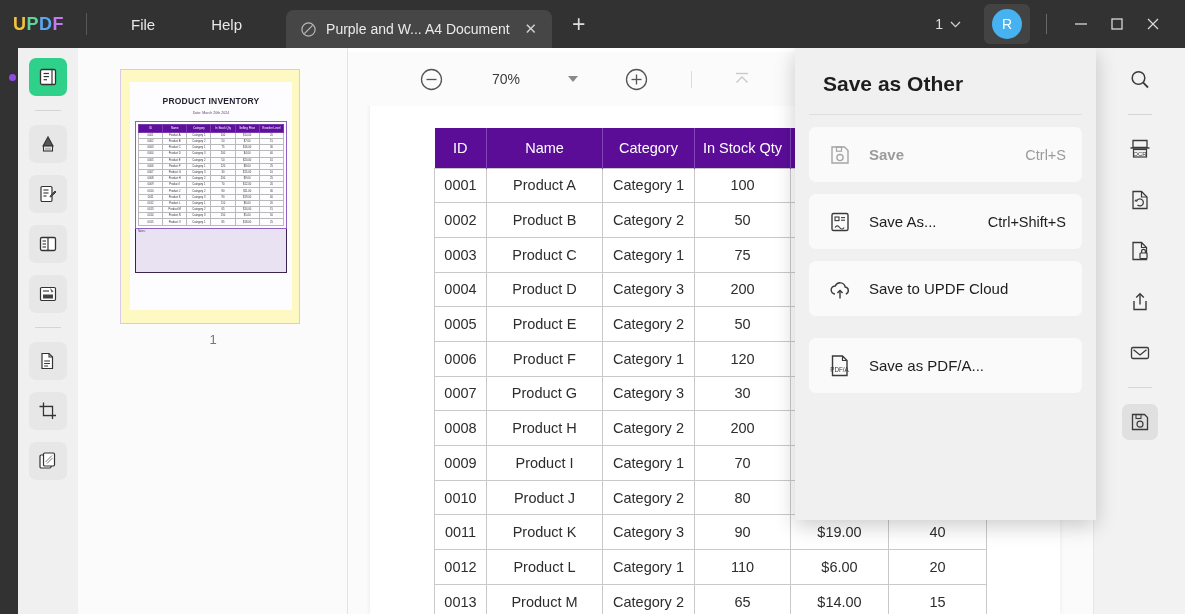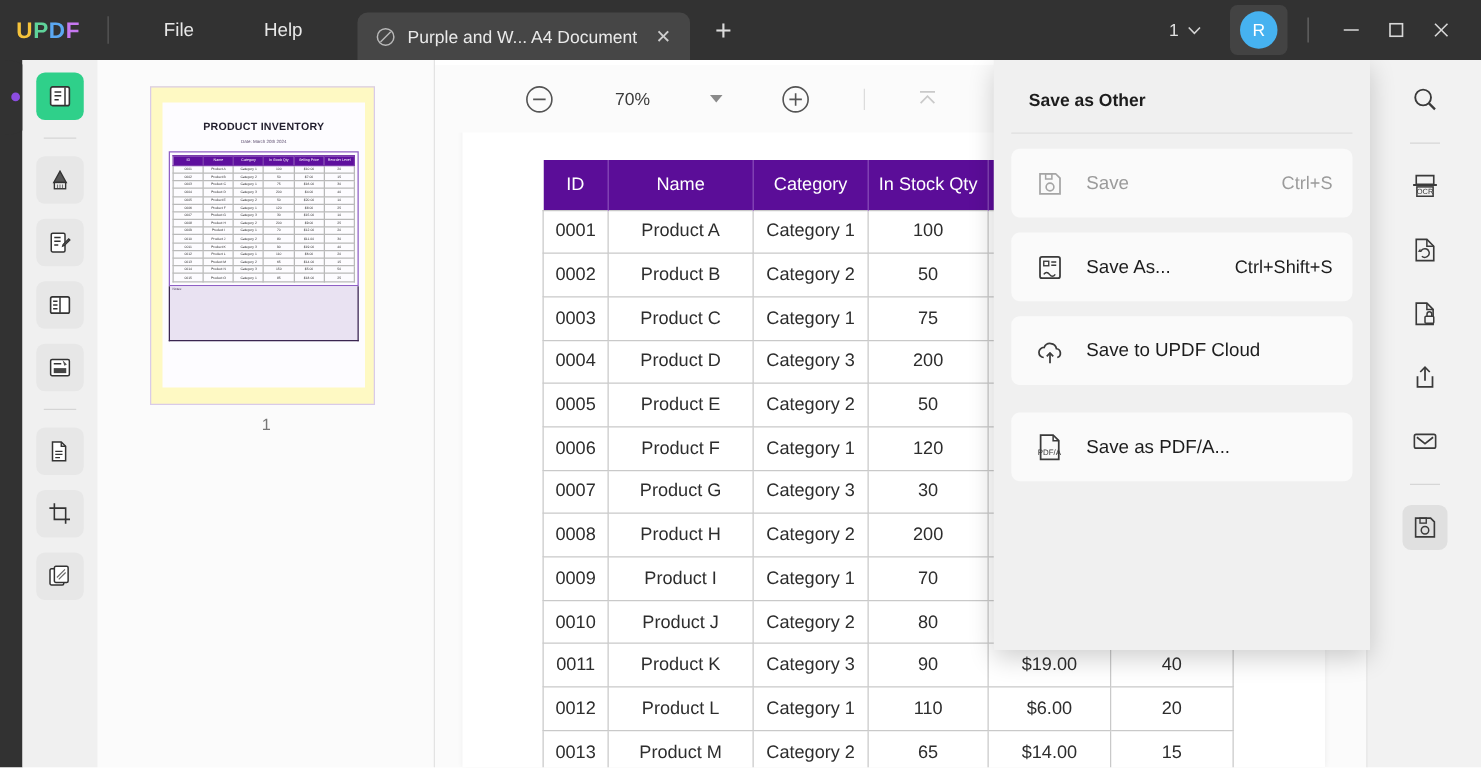--- a/index.html
+++ b/index.html
@@ -339,21 +339,21 @@
   
   .save-panel {
     position: absolute; top: 48px; left: 795px;
     width: 301px; height: 472px;
     background: #f0f0f0;
     box-shadow: 0 6px 20px rgba(0,0,0,0.20);
     z-index: 30;
     padding: 0 14px;
   }
   .sp-title {
-    font-size: 14px; font-weight: bold;
+    font-size: 21px; font-weight: bold;
     color: #1d1d1d;
     padding: 24px 0 0 14px;
   }
   .sp-divider {
     margin-top: 18px;
     height: 1px; background: #dedede;
   }
   .sp-item {
     margin-top: 12px;
     height: 55px;
@@ -364,21 +364,21 @@
   }
   .sp-icon {
     width: 26px; height: 26px;
     flex: 0 0 auto;
     display: flex; align-items: center; justify-content: center;
   }
   .sp-label {
     margin-left: 16px;
     font-size: 15px; color: #1d1d1d;
   }
-  .sp-item.disabled .sp-label { color: #9b9b9b; }
+  .sp-item.disabled .sp-label { color: #9b9b9b; font-weight: bold; }
   .sp-shortcut {
     margin-left: auto;
     font-size: 14.5px; color: #1d1d1d;
   }
   .sp-item.disabled .sp-shortcut { color: #9b9b9b; }
   .sp-gap { height: 10px; }
 </style>
 </head>
 <body>
 

